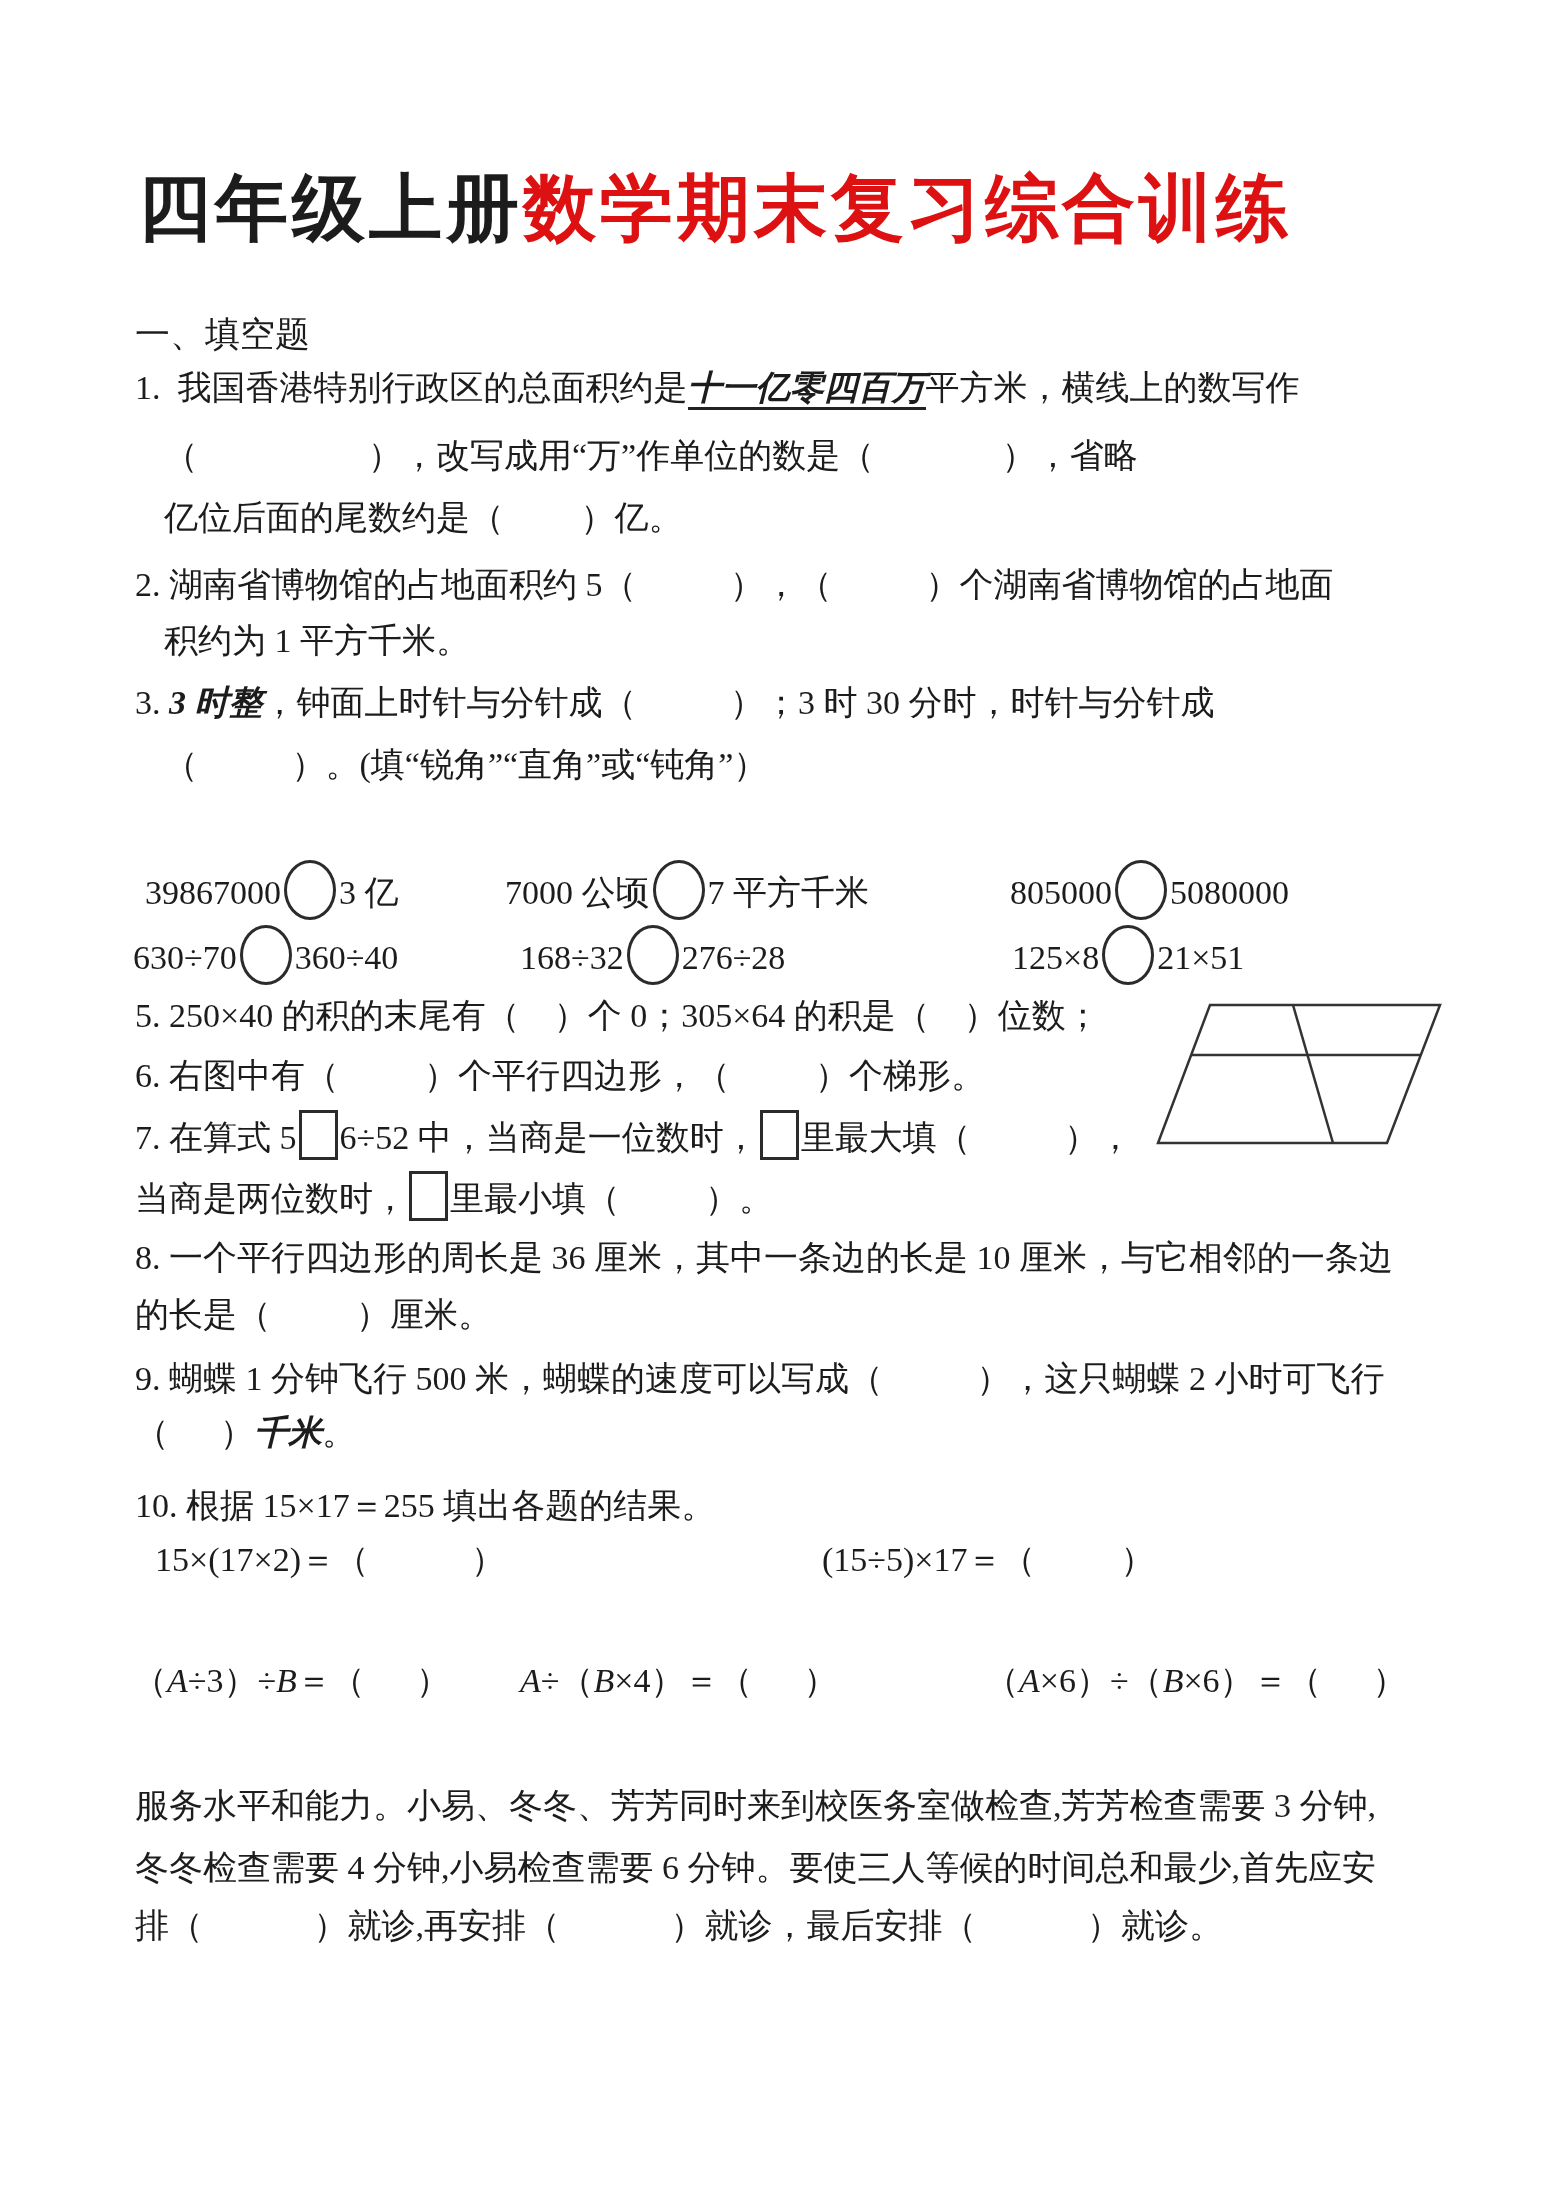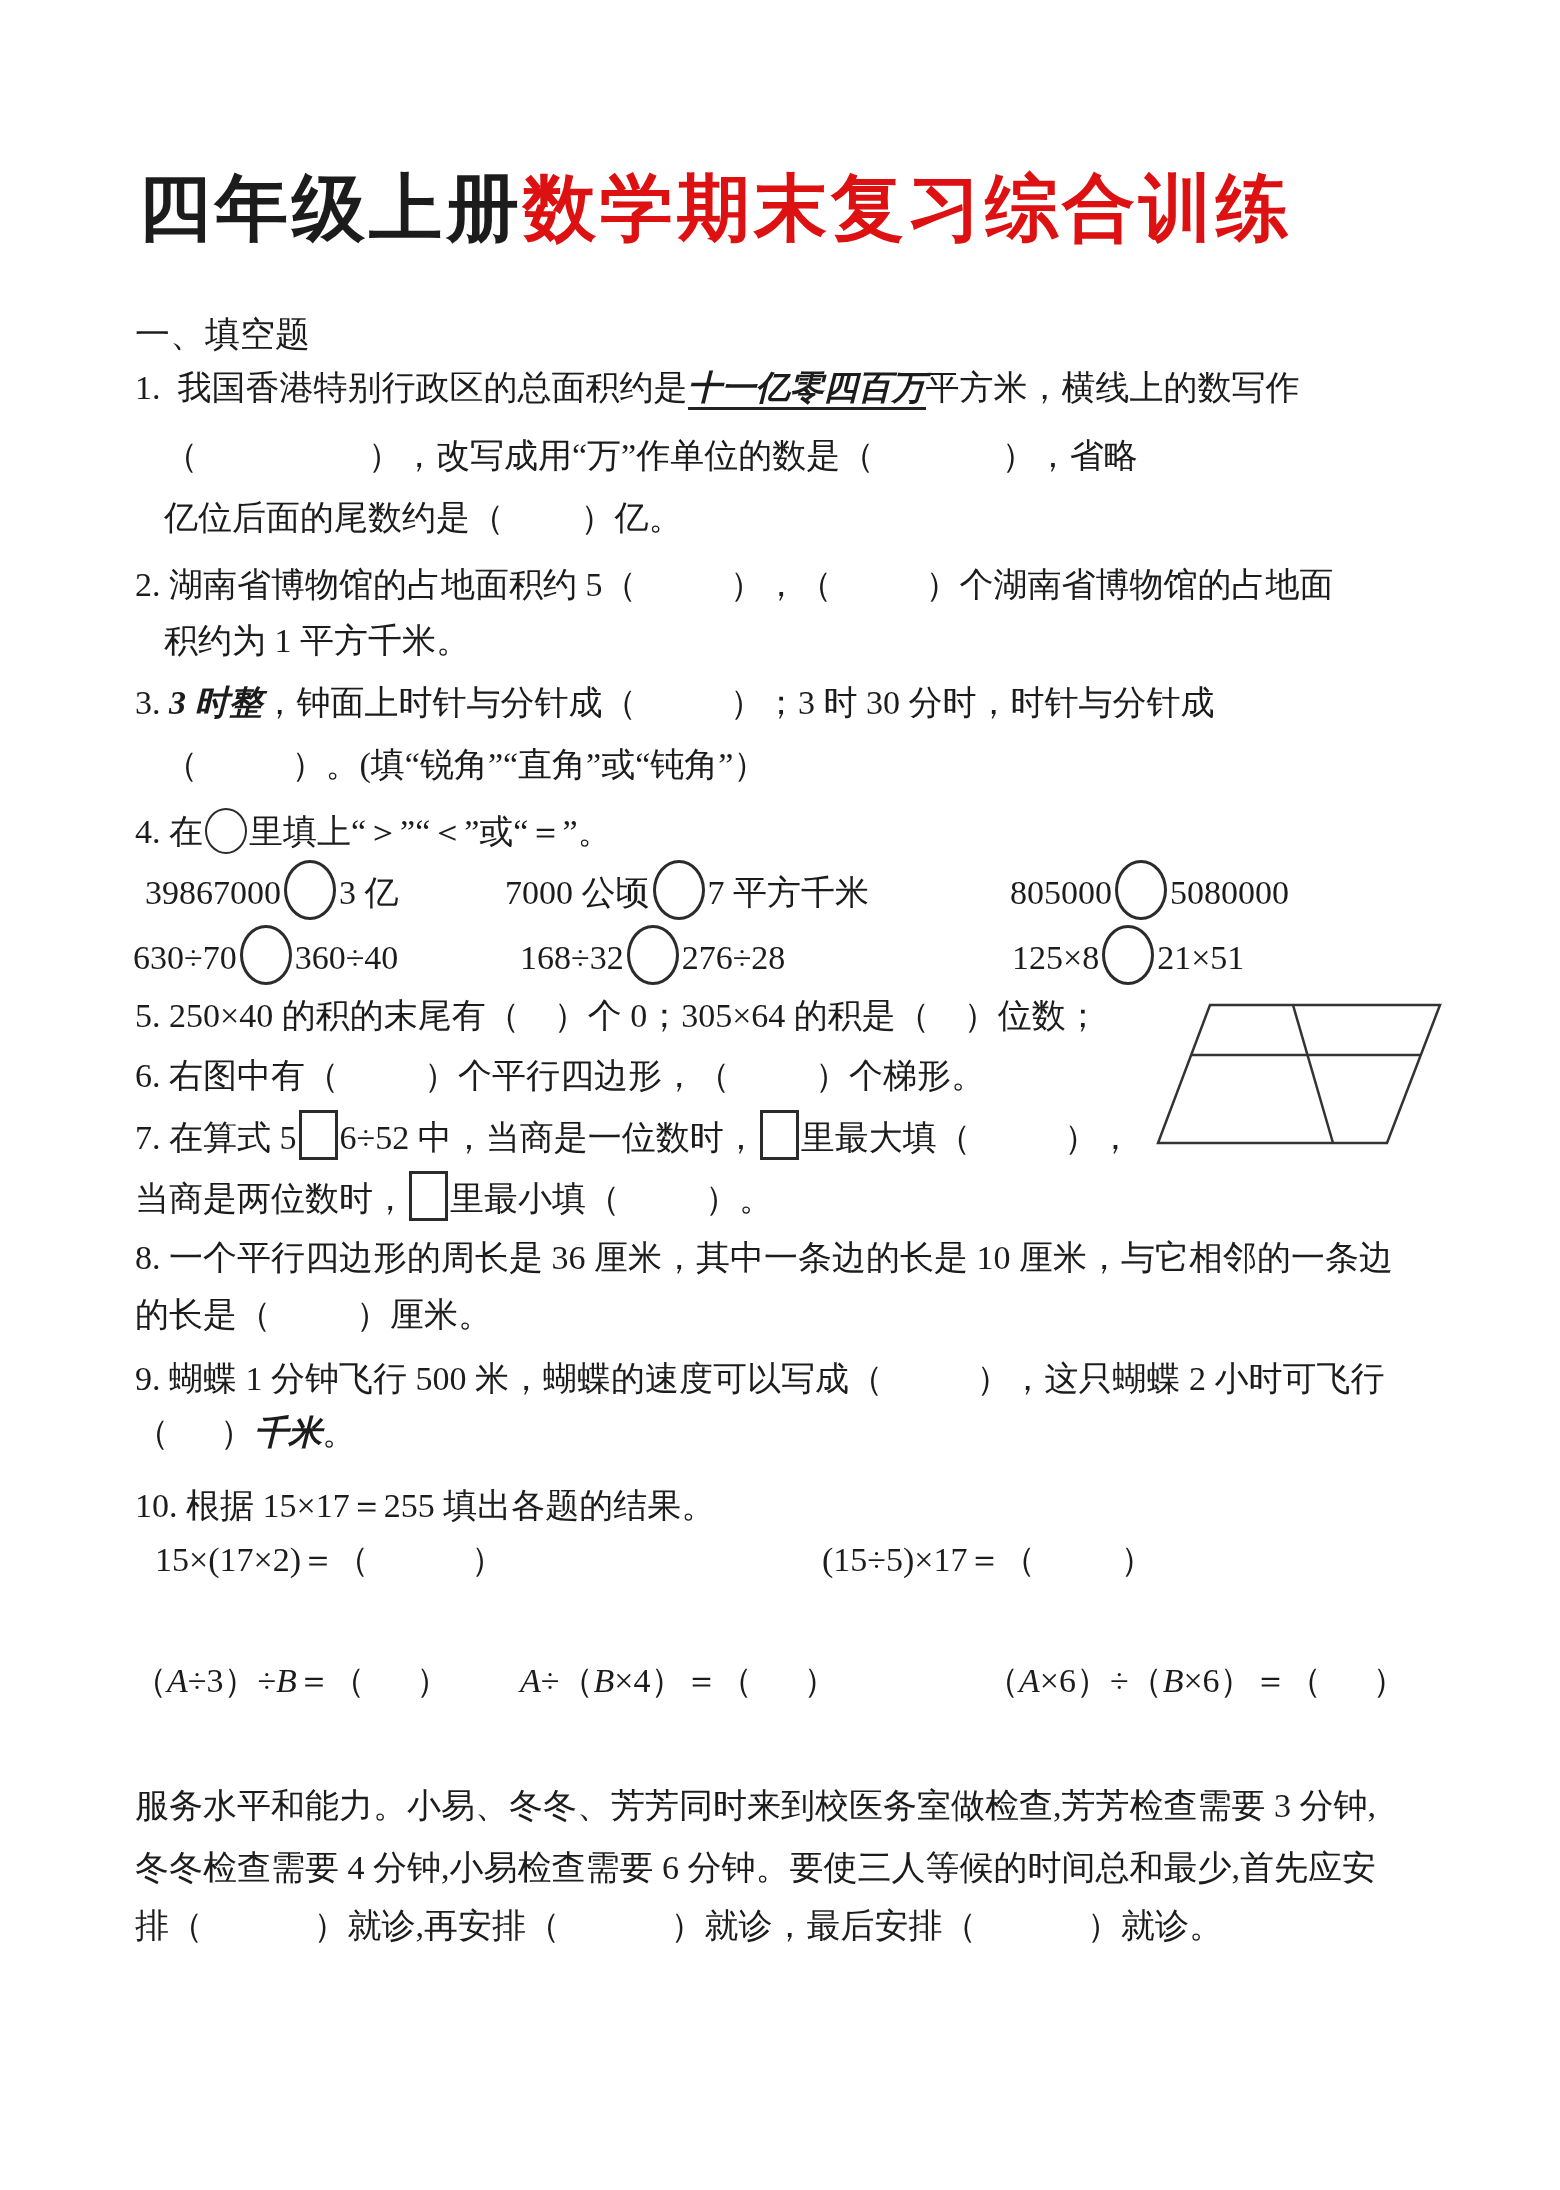--- a/index.html
+++ b/index.html
@@ -45,21 +45,20 @@
   <div class="ln" style="top:368px"><span>1.  我国香港特别行政区的总面积约是</span><span class="b u">十一亿零四百万</span><span>平方米，横线上的数写作</span></div>
   <div class="ln indent" style="top:436px">（                    ），改写成用“万”作单位的数是（               ），省略</div>
   <div class="ln indent" style="top:498px">亿位后面的尾数约是（         ）亿。</div>
 
   <div class="ln" style="top:565px">2. 湖南省博物馆的占地面积约 5（           ），（           ）个湖南省博物馆的占地面</div>
   <div class="ln indent" style="top:621px">积约为 1 平方千米。</div>
 
   <div class="ln" style="top:683px"><span>3. </span><span class="b">3 时整</span><span>，钟面上时针与分针成（           ）；3 时 30 分时，时针与分针成</span></div>
   <div class="ln indent" style="top:745px">（           ）。(填“锐角”“直角”或“钝角”）</div>
 
-  <div class="ln" style="top:808px"><span>4. 在</span><span class="circ small"></span><span>里填上“＞”“＜”或“＝”。</span></div>
 
   <div class="ln row" style="top:860px">
     <span class="cell" style="left:145px"><span>39867000</span><span class="circ"></span><span>3 亿</span></span>
     <span class="cell" style="left:505px"><span>7000 公顷</span><span class="circ"></span><span>7 平方千米</span></span>
     <span class="cell" style="left:1010px"><span>805000</span><span class="circ"></span><span>5080000</span></span>
   </div>
 
   <div class="ln row" style="top:925px">
     <span class="cell" style="left:133px"><span>630÷70</span><span class="circ"></span><span>360÷40</span></span>
     <span class="cell" style="left:520px"><span>168÷32</span><span class="circ"></span><span>276÷28</span></span>

